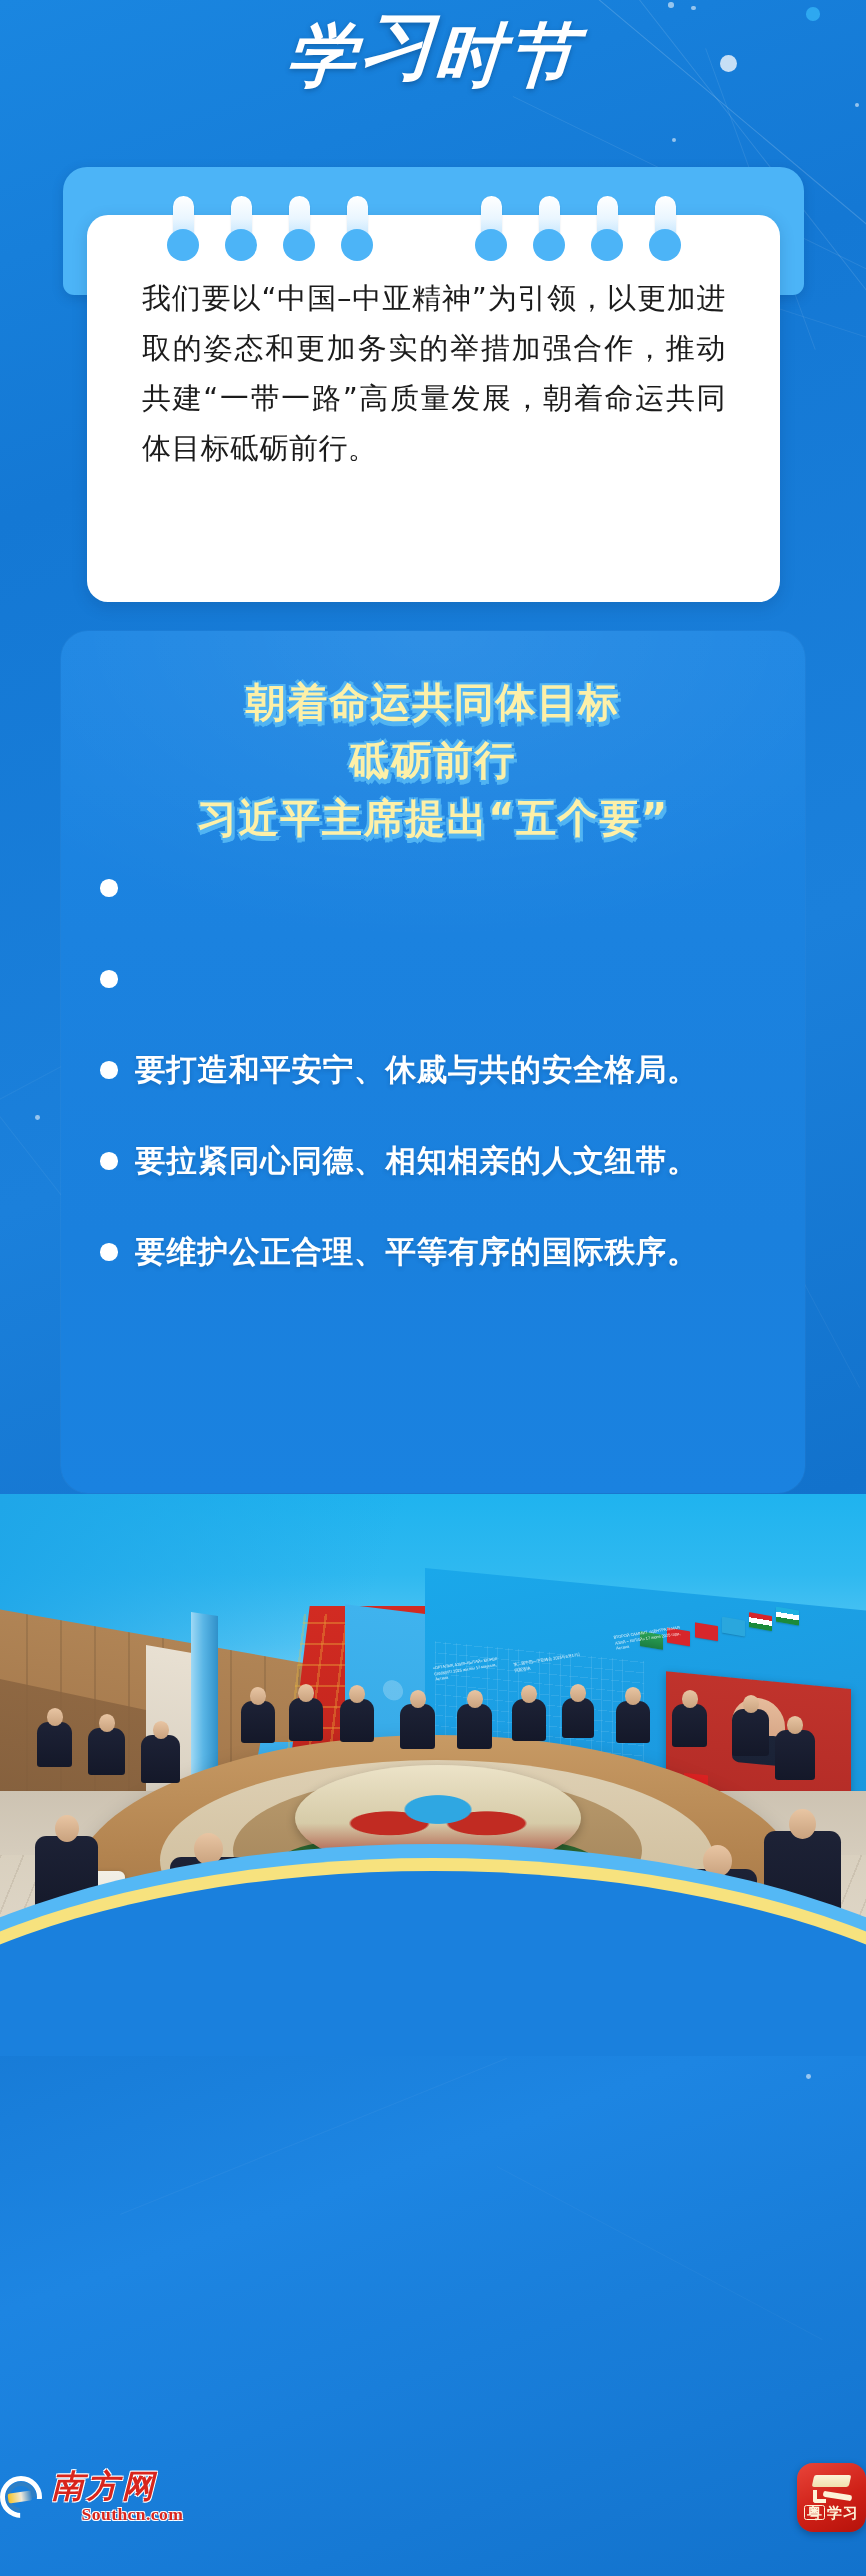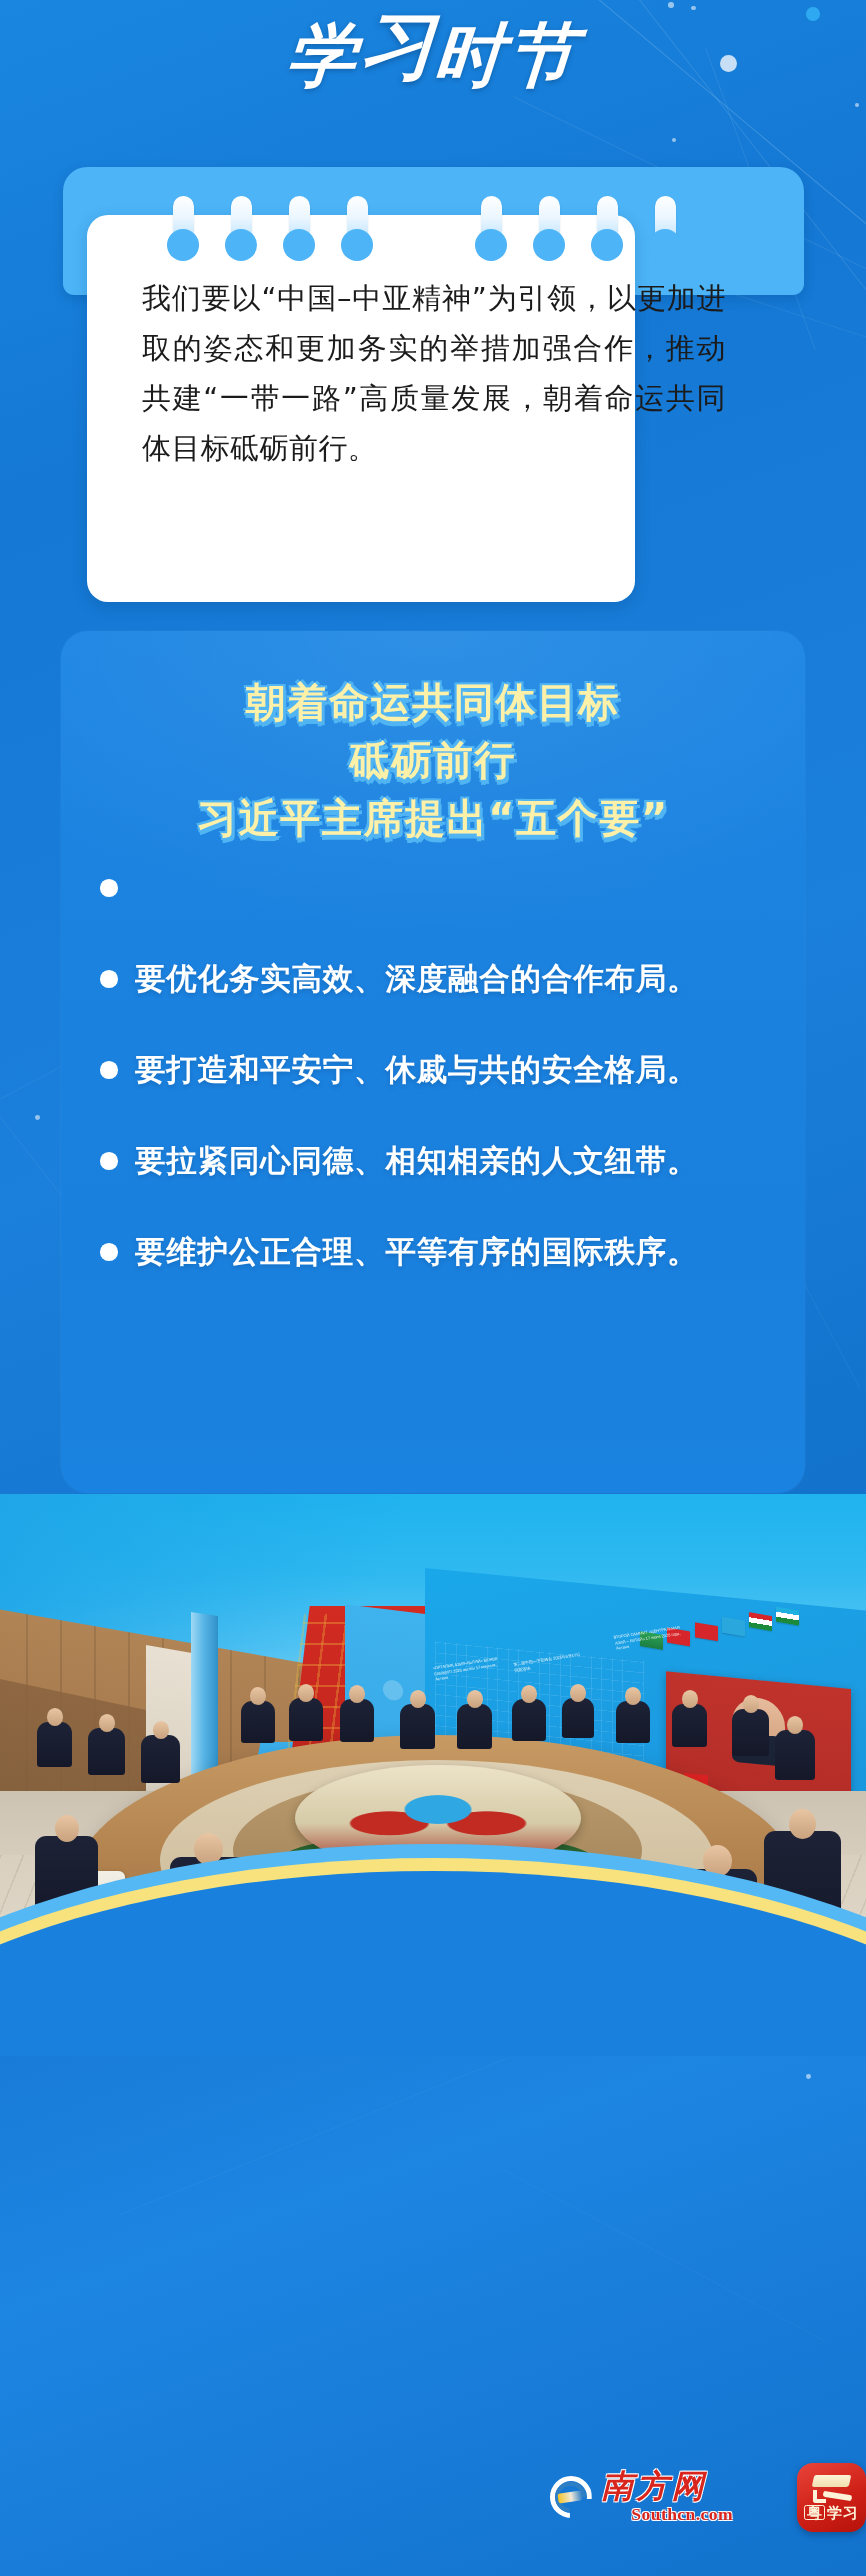--- a/index.html
+++ b/index.html
@@ -67,21 +67,21 @@
     z-index:6;
   }
   .ring::after{
     content:""; position:absolute; left:-5.6px; bottom:-6.4px;
     width:32px; height:32px; border-radius:50%;
     background:#4cb4f7; z-index:-1;
   }
 
   
   #quote-card{
-    position:absolute; left:87px; top:215px; width:548px; height:387px;
+    position:absolute; left:87px; top:215px; width:693px; height:387px;
     background:#ffffff; border-radius:21px;
     box-shadow:0 4.8px 14.4px rgba(5,45,92,.18);
     z-index:4;
   }
   #quote-text{
     position:absolute; left:55px; top:58px; width:584px;
     font-family:"DejaVu Sans","Liberation Sans",sans-serif;
     font-size:29px; line-height:50px; color:#1b1b1b; font-weight:400;
     letter-spacing:0.4px; text-align:justify;
   }
@@ -356,21 +356,21 @@
     font-family:"Liberation Serif","DejaVu Serif",serif;
     font-style:italic; font-weight:600;
     color:#f6e9a2; font-size:18.5px; line-height:39px; letter-spacing:0.4px;
   }
   #attribution .l1{ display:block; text-align:left; }
   #attribution .l2{ display:block; text-align:right; }
 
   
   #footer{
     position:absolute; left:0; top:2453px; width:866px; height:88px;
-    display:flex; align-items:center; justify-content:flex-end; gap:64px;
+    display:flex; align-items:center; justify-content:space-between; gap:64px;
   }
   .logo-southcn{ display:flex; align-items:center; gap:9.6px; }
   .sc-mark{
     width:42px; height:42px; position:relative;
   }
   .sc-mark .ring1{
     position:absolute; inset:0; border-radius:50%;
     border:5.6px solid #ffffff; clip-path:polygon(0 0,100% 0,100% 55%,48% 55%,48% 100%,0 100%);
   }
   .sc-mark .ring2{
@@ -486,21 +486,20 @@
       <span class="hl-line">砥砺前行</span>
       <span class="hl-line">习近平主席提出“五个要”</span>
     </div>
 
     <div id="bullets">
       <div class="bullet">
         <span class="dot"></span>
       </div>
       <div class="bullet">
         <span class="dot"></span>
-        <span class="btxt">要优化务实高效、深度融合的合作布局。</span>
       </div>
       <div class="bullet">
         <span class="dot"></span>
         <span class="btxt">要打造和平安宁、休戚与共的安全格局。</span>
       </div>
       <div class="bullet">
         <span class="dot"></span>
         <span class="btxt">要拉紧同心同德、相知相亲的人文纽带。</span>
       </div>
       <div class="bullet">

